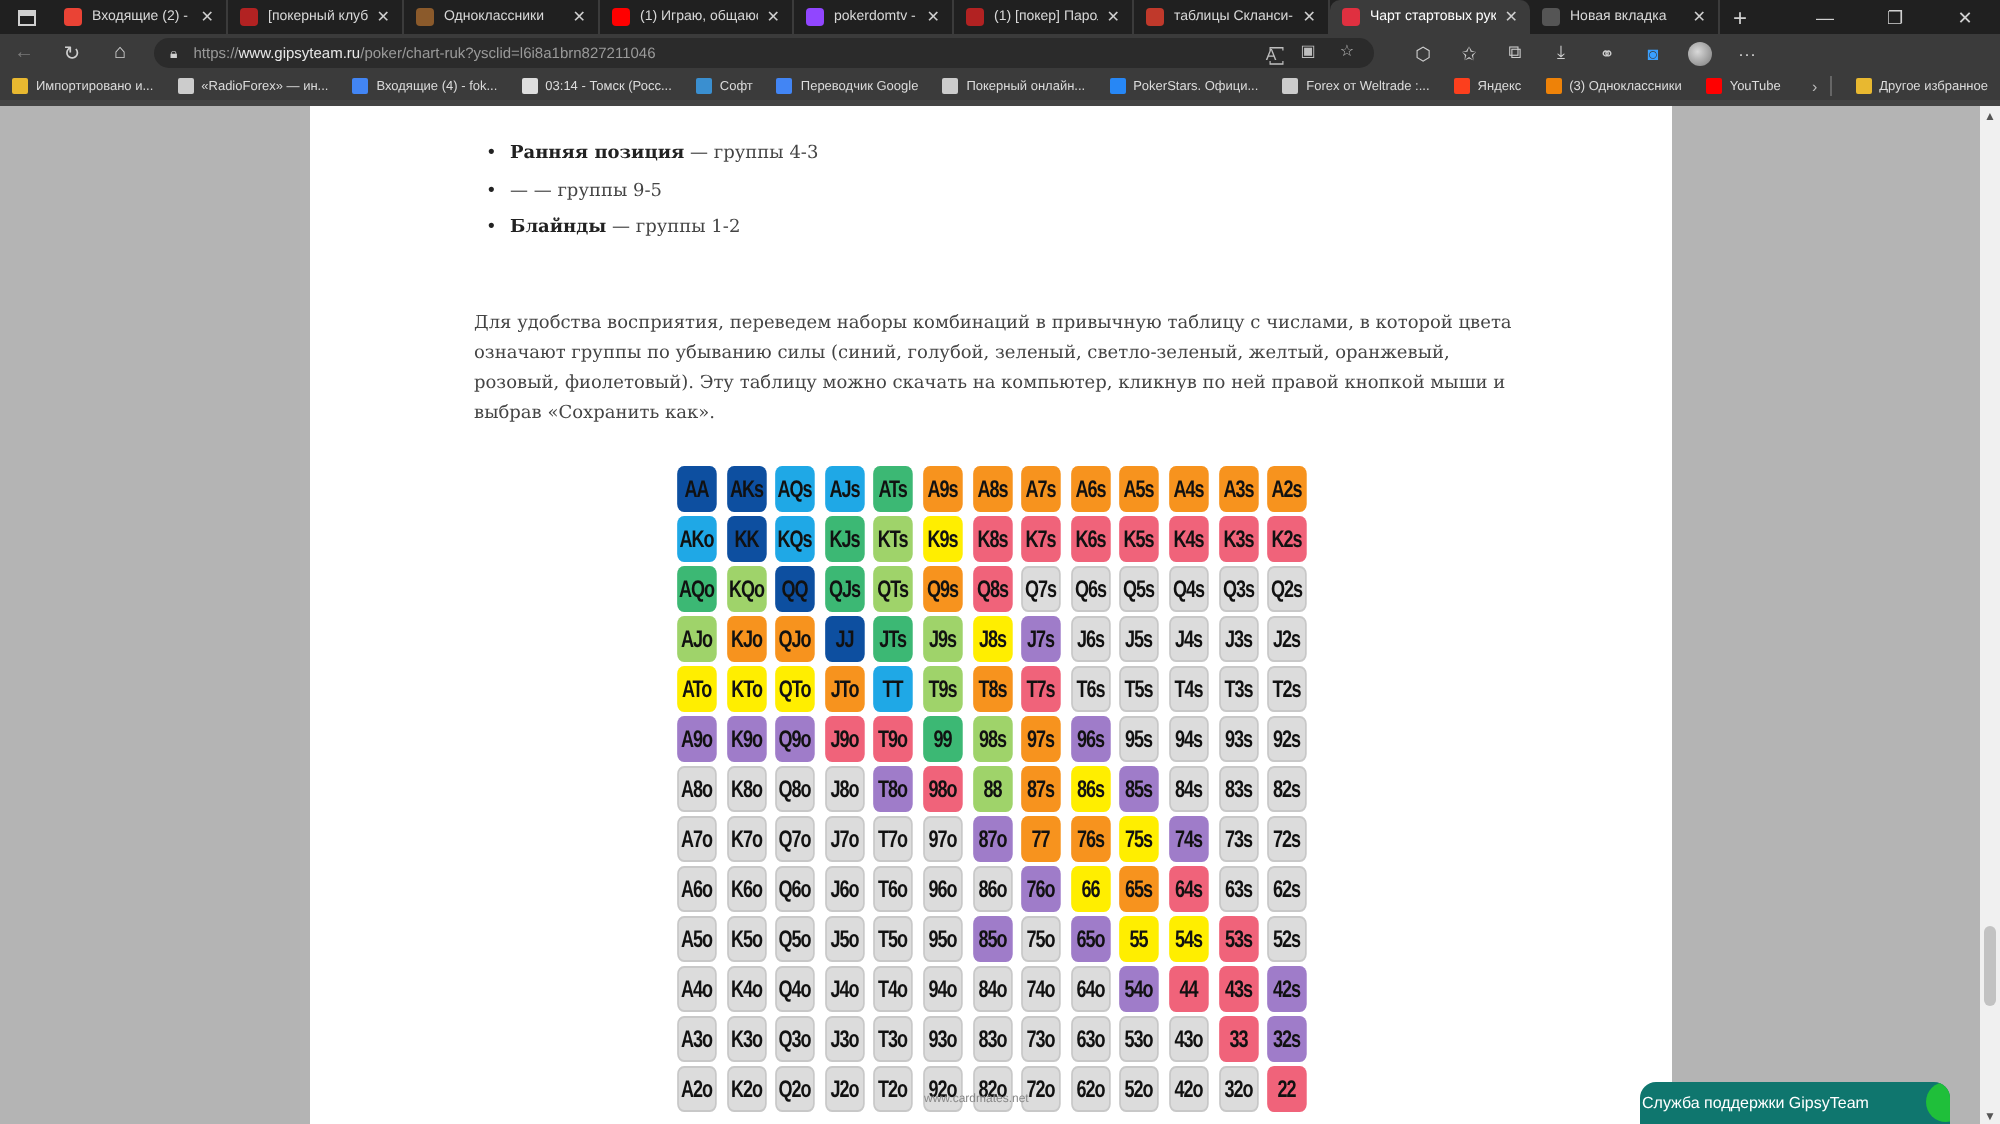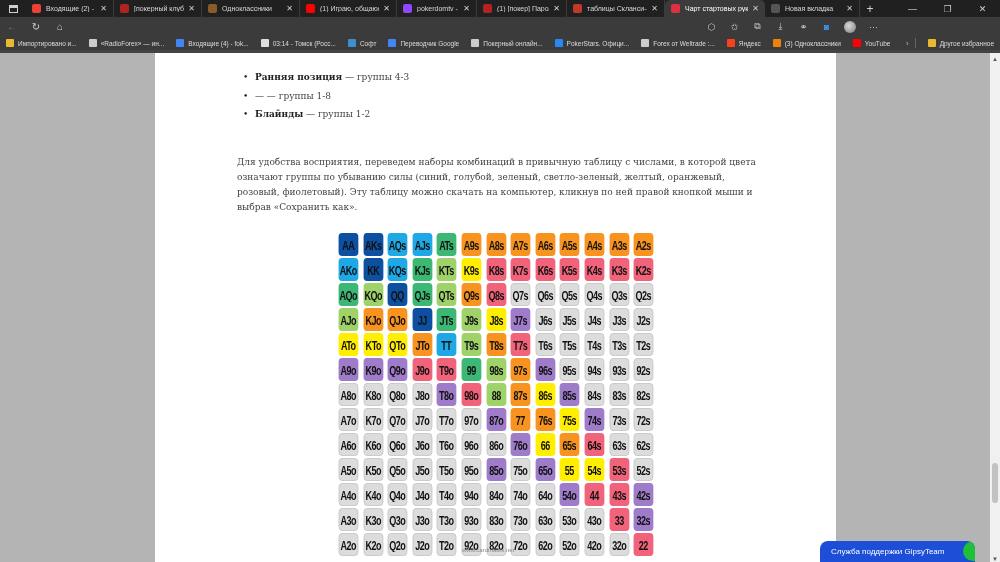--- a/index.html
+++ b/index.html
@@ -54,21 +54,21 @@
 
   
   .chart { position: absolute; left: 182px; top: 180px; width: 325px; }
   .grid { display: grid; grid-template-columns: repeat(13, 22.6px); grid-auto-rows: 23px; column-gap: 2px; row-gap: 2px; }
   .cell { border-radius: 4px; display: flex; align-items: center; justify-content: center; font-family: "Liberation Sans", sans-serif; font-weight: bold; font-size: 10.5px; letter-spacing: -0.6px; color: #111; transform: scaleX(0.86); transform-origin: center; }
   .cell span { transform: scaleY(1.15); display: inline-block; }
   .watermark { position: absolute; left: 10px; top: 287px; font-family: "Liberation Sans", sans-serif; font-size: 22px; letter-spacing: 6px; color: rgba(255,255,255,0.85); -webkit-text-stroke: 1px #999; font-weight: bold; pointer-events: none; }
   .watermark-url { position: absolute; left: 125px; top: 314px; font-size: 6px; color: #888; pointer-events: none; }
 
   
-  .support { position: absolute; left: 820px; top: 541px; width: 155px; height: 21px; background: #1d4ed8; border-radius: 8px 8px 0 0; color: #ffffff; font-size: 8px; display: flex; align-items: center; padding-left: 11px; overflow: hidden; }
+  .support { position: absolute; left: 820px; top: 541px; width: 155px; height: 21px; background: #0f766e; border-radius: 8px 8px 0 0; color: #ffffff; font-size: 8px; display: flex; align-items: center; padding-left: 1px; overflow: hidden; }
   .support .dot { position: absolute; right: -8px; top: 0; width: 20px; height: 20px; border-radius: 50%; background: #1fbf3a; }
 </style>
 </head>
 <body>
 
 <div class="tabbar">
   <div class="tab-actions">
       <div class="sq"></div>
     </div>
   <div id="tabs" style="display:flex;height:17px;">
@@ -123,20 +123,31 @@
     <span>—</span>
     <span>❐</span>
     <span>✕</span>
   </div>
 </div>
 
 <div class="addrbar">
   <span class="navbtn dim">←</span>
   <span class="navbtn">↻</span>
   <span class="navbtn">⌂</span>
+  <div class="url-bar">
+    <span class="lock">🔒︎</span>
+    <span>https://</span>
+      <span class="host">www.gipsyteam.ru</span>
+      <span>/poker/chart-ruk?ysclid=l6i8a1brn827211046</span>
+    <span class="urlicons">
+      <span>A꙱</span>
+      <span>▣</span>
+      <span>☆</span>
+    </span>
+  </div>
   <div class="tools">
     <span>⬡</span>
     <span>✩</span>
     <span>⧉</span>
     <span>⤓</span>
     <span>⚭</span>
     <span style="color:#3aa0ff;">◙</span>
     <div class="avatar"></div>
     <span>···</span>
   </div>
@@ -201,21 +212,21 @@
       <span>Другое избранное</span>
     </div>
   </div>
 </div>
 
 <div class="viewport">
   <div class="content">
     <div class="article">
       <ul class="bullets" id="bullets">
           <li><b>Ранняя позиция</b><span> — группы 4-3</span></li>
-          <li><b></b><span>— — группы 1-8</span></li>
+          <li><b></b><span>— — группы 9-5</span></li>
           <li><b>Блайнды</b><span> — группы 1-2</span></li>
         </ul>
       <p class="para">Для удобства восприятия, переведем наборы комбинаций в привычную таблицу с числами, в которой цвета означают группы по убыванию силы (синий, голубой, зеленый, светло-зеленый, желтый, оранжевый, розовый, фиолетовый). Эту таблицу можно скачать на компьютер, кликнув по ней правой кнопкой мыши и выбрав «Сохранить как».</p>
     </div>
     <div class="chart">
       <div class="grid" id="grid">
           <div class="cell" style="background: rgb(13, 79, 160);">
             <span>AA</span>
           </div>
           <div class="cell" style="background: rgb(13, 79, 160);">

